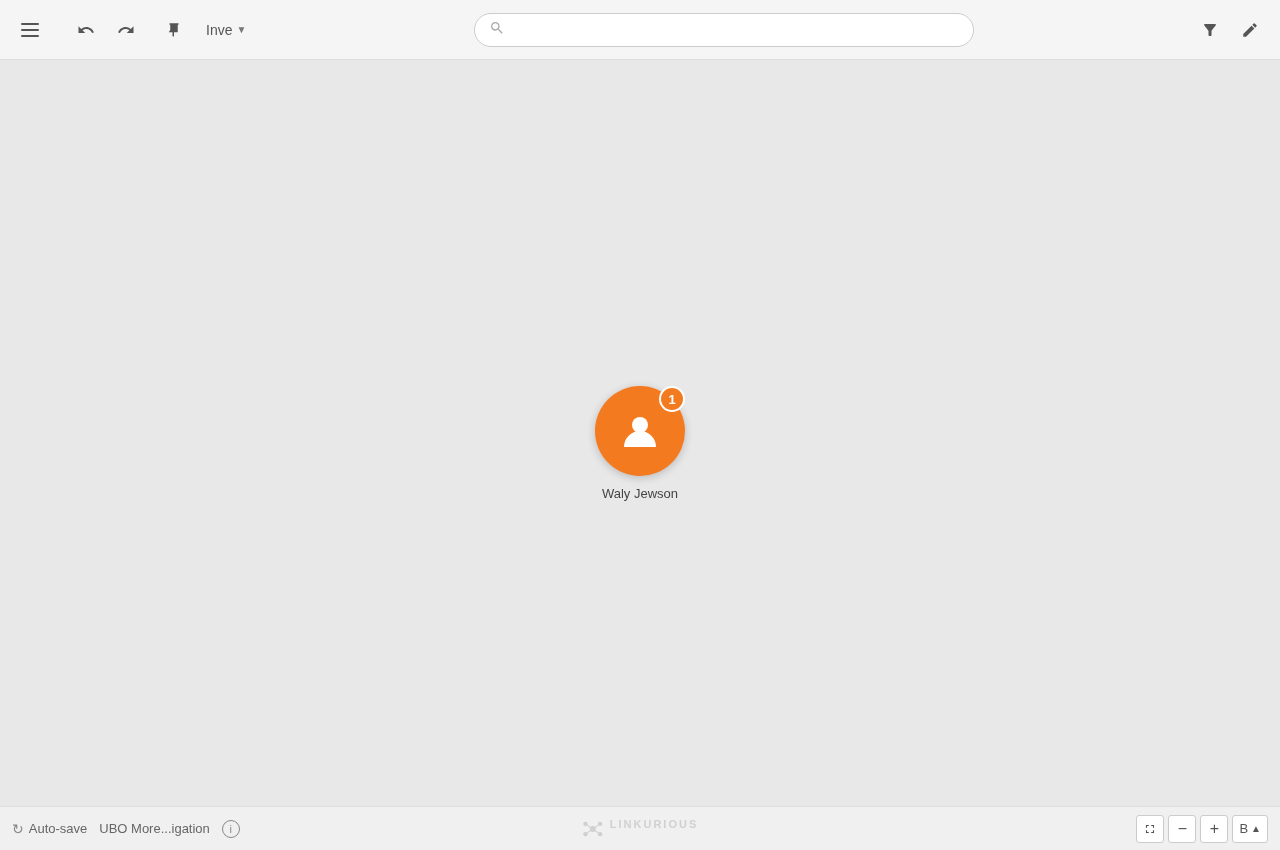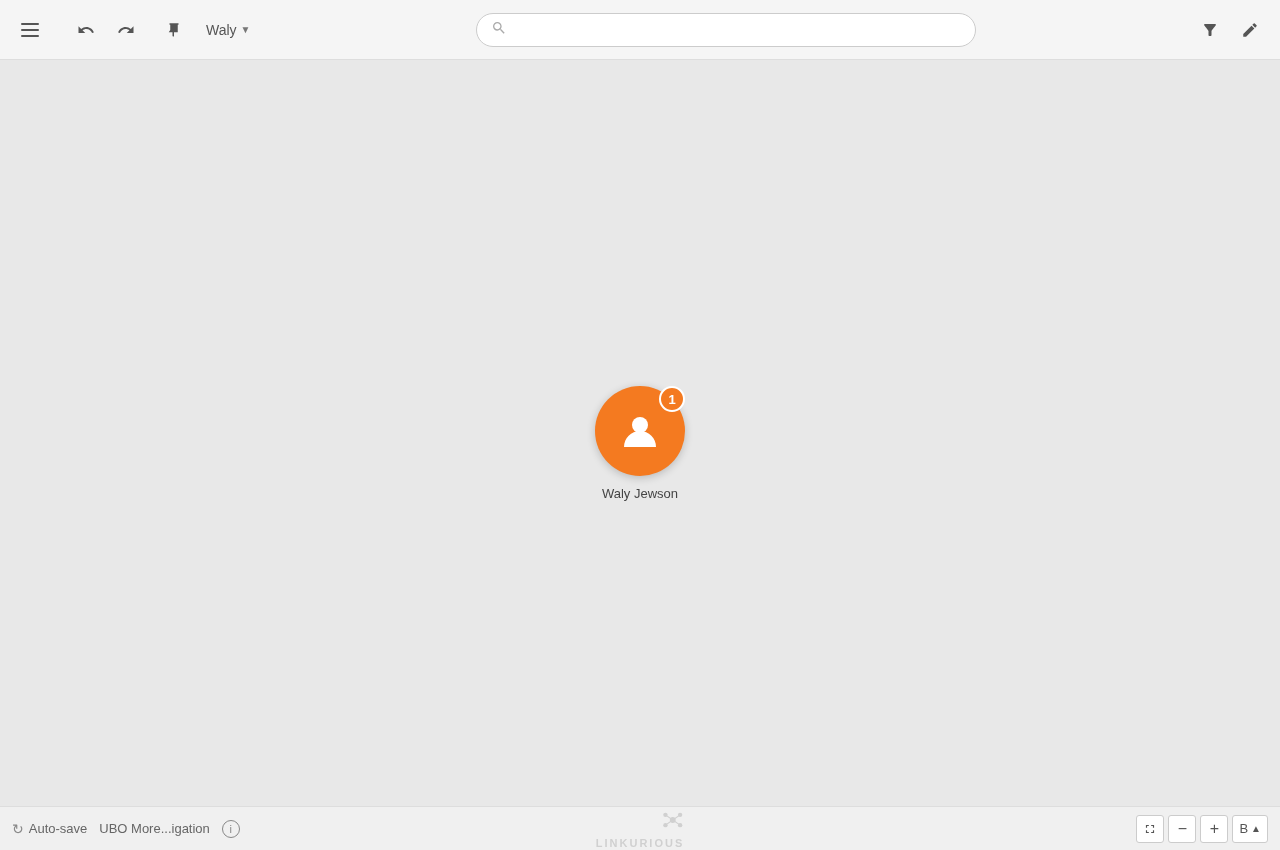--- a/index.html
+++ b/index.html
@@ -201,24 +201,23 @@
       color: #888;
       cursor: pointer;
     }
 
     
     .lk-logo {
       position: absolute;
       left: 50%;
       transform: translateX(-50%);
       display: flex;
-      align-items: flex-end;
+      align-items: flex-start;
       gap: 6px;
       opacity: 0.3;
-      flex-direction: column;
     }
 
     .lk-logo-text {
       font-size: 11px;
       font-weight: bold;
       letter-spacing: 2px;
       color: #888;
       text-transform: uppercase;
     }
 
@@ -310,21 +309,21 @@
 
   <div style="width:4px"></div>
 
   <button class="toolbar-btn">
     <svg width="18" height="18" viewBox="0 0 24 24" fill="#555">
       <path d="M17 12V5h1V3H6v2h1v7l-2 3h5v5l1 1 1-1v-5h5z"></path>
     </svg>
   </button>
 
   <button class="more-btn">
-    <span>Waly</span>
+    <span>Inve</span>
     <span class="chevron-down">▼</span>
   </button>
 
   <div id="search-container">
     <div class="search-box">
       <span class="search-icon-wrap">
         <svg width="16" height="16" viewBox="0 0 24 24" fill="#aaa">
           <path d="M15.5 14h-.79l-.28-.27A6.471 6.471 0 0 0 16 9.5 6.5 6.5 0 1 0 9.5 16c1.61 0 3.09-.59 4.23-1.57l.27.28v.79l5 4.99L20.49 19l-4.99-5zm-6 0C7.01 14 5 11.99 5 9.5S7.01 5 9.5 5 14 7.01 14 9.5 11.99 14 9.5 14z"></path>
         </svg>
       </span>

